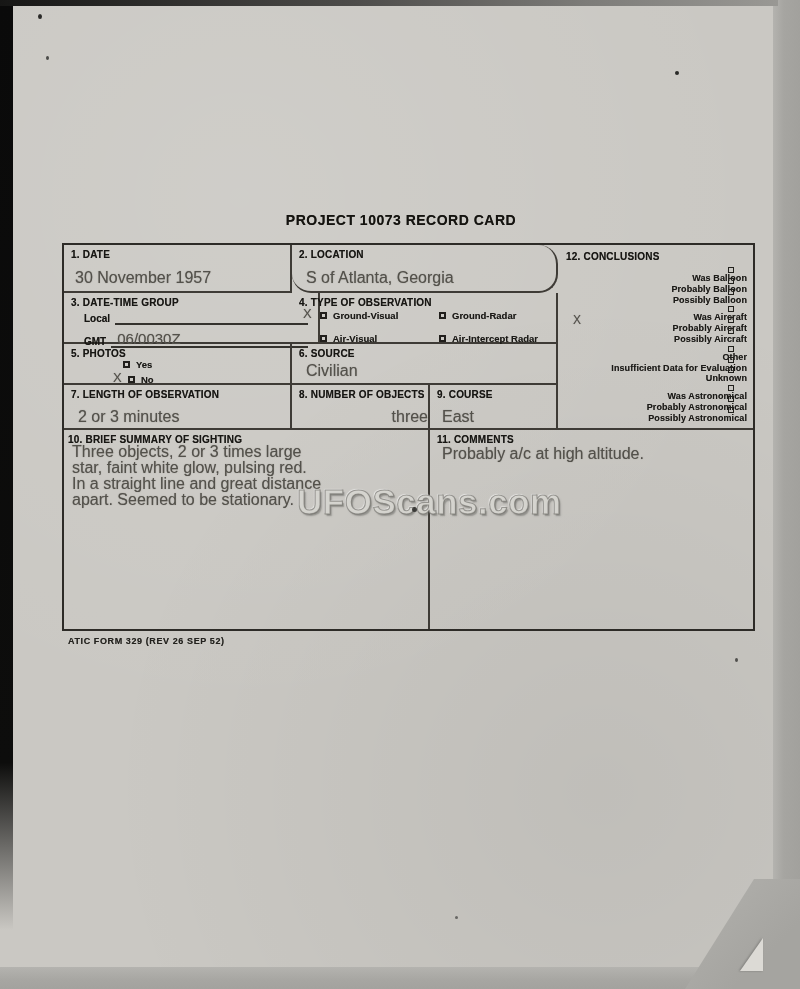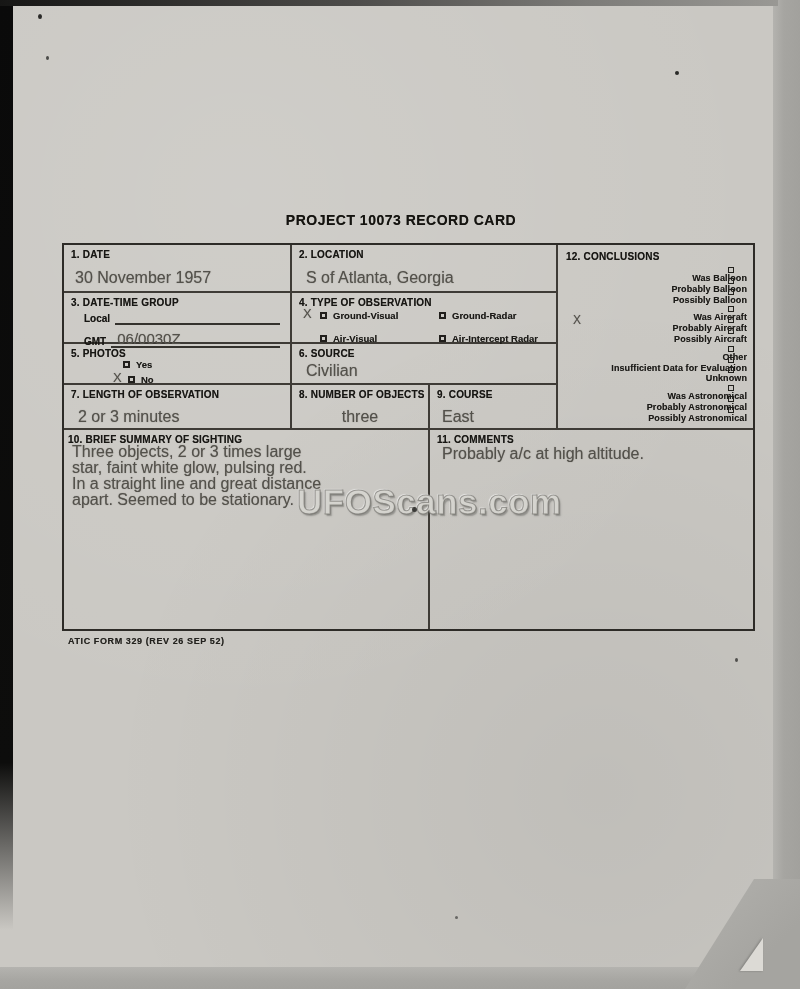--- a/index.html
+++ b/index.html
@@ -32,23 +32,23 @@
   .footer{position:absolute;left:68px;top:636px;font-size:9px;font-weight:bold;
           letter-spacing:.6px;color:#23221e;text-shadow:0 0 .4px rgba(35,34,30,.5);white-space:nowrap;}
 
   
   .card{position:absolute;left:62px;top:243px;width:693px;height:388px;box-sizing:border-box;
         border:2px solid #2d2b27;}
   .cell{position:absolute;box-sizing:border-box;}
   .br{border-right:2px solid #3e3b36;}
   .bb{border-bottom:2px solid #3e3b36;}
   .c-date{left:0;top:0;width:228px;height:48px;}
-  .c-loc{left:228px;top:0;width:266px;height:48px;}
+  .c-loc{left:228px;top:0;width:266px;height:48px;border-radius:19px;}
   .c-concl{left:494px;top:0;right:0;height:185px;padding-left:32px;}
-  .c-dtg{left:0;top:48px;width:228px;height:51px;}
+  .c-dtg{left:0;top:48px;width:256px;height:51px;}
   .c-type{left:228px;top:48px;width:266px;height:51px;}
   .c-photos{left:0;top:99px;width:228px;height:41px;}
   .c-source{left:228px;top:99px;width:266px;height:41px;}
   .c-length{left:0;top:140px;width:228px;height:45px;}
   .c-num{left:228px;top:140px;width:138px;height:45px;}
   .c-course{left:366px;top:140px;width:128px;height:45px;}
   .c-summary{left:0;top:185px;width:366px;bottom:0;}
   .c-comments{left:366px;top:185px;right:0;bottom:0;}
 
   .f-label{position:absolute;left:7px;top:4px;font-size:10px;font-weight:bold;
@@ -258,21 +258,21 @@
       <div class="val mono" style="left:14px;top:18px;">Civilian</div>
     </div>
 
     <div class="cell c-length br bb">
       <div class="f-label">7. LENGTH OF OBSERVATION</div>
       <div class="val mono" style="left:14px;top:23px;">2 or 3 minutes</div>
     </div>
 
     <div class="cell c-num br bb">
       <div class="f-label">8. NUMBER OF OBJECTS</div>
-      <div class="val mono" style="left:0;right:0;top:23px;text-align:center;">three</div>
+      <div class="val mono" style="left:0;right:0;top:23px;text-align:right;">three</div>
     </div>
 
     <div class="cell c-course br bb">
       <div class="f-label">9. COURSE</div>
       <div class="val mono" style="left:12px;top:23px;">East</div>
     </div>
 
     <div class="cell c-summary br">
       <div class="f-label" style="left:4px;">10. BRIEF SUMMARY OF SIGHTING</div>
       <div class="sum-lines mono">

